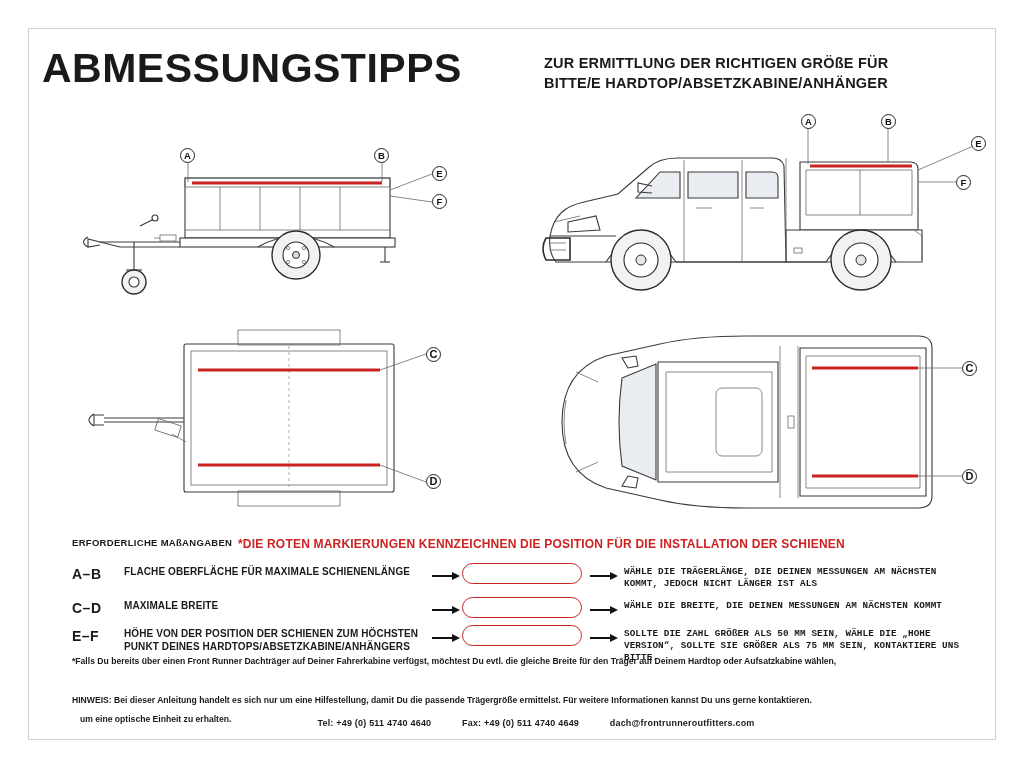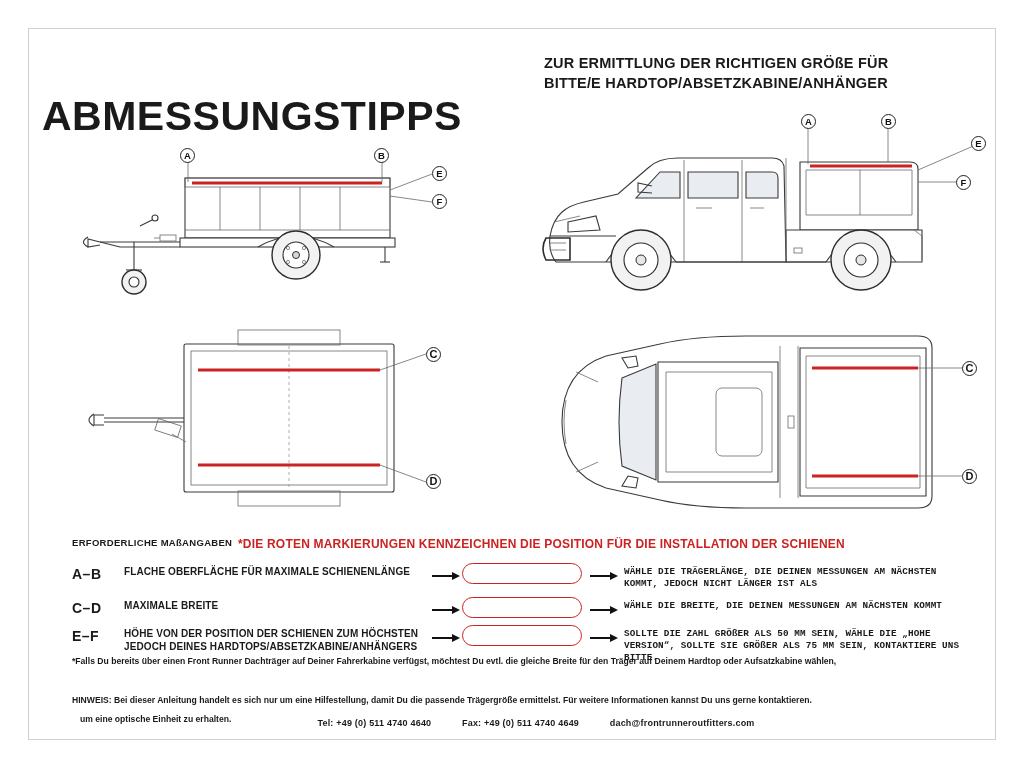--- a/index.html
+++ b/index.html
@@ -34,21 +34,20 @@
   
   .title {
     position: absolute;
     left: 42px;
     top: 48px;
     font-size: 41px;
     font-weight: bold;
     letter-spacing: 0.5px;
     line-height: 1;
     white-space: nowrap;
-    margin-top: 48px;
   }
   .subtitle {
     position: absolute;
     left: 544px;
     top: 54px;
     width: 420px;
     font-size: 14.5px;
     font-weight: bold;
     line-height: 1.35;
     letter-spacing: 0.2px;
@@ -432,21 +431,21 @@
       <div class="arrow">
           <div class="shaft"></div>
           <div class="head"></div>
         </div>
     </div>
     <div class="result">WÄHLE DIE BREITE, DIE DEINEN MESSUNGEN AM NÄCHSTEN KOMMT</div>
   </div>
 
   <div class="row" style="top:628px;">
     <div class="code">E–F</div>
-    <div class="desc">HÖHE VON DER POSITION DER SCHIENEN ZUM HÖCHSTEN JEDOCH DEINES HARDTOPS/ABSETZKABINE/ANHÄNGERS</div>
+    <div class="desc">HÖHE VON DER POSITION DER SCHIENEN ZUM HÖCHSTEN PUNKT DEINES HARDTOPS/ABSETZKABINE/ANHÄNGERS</div>
     <div class="arrow1">
       <div class="arrow">
           <div class="shaft"></div>
           <div class="head"></div>
         </div>
     </div>
     <input class="field" type="text" value="" placeholder="" style="">
     <div class="arrow2">
       <div class="arrow">
           <div class="shaft"></div>

